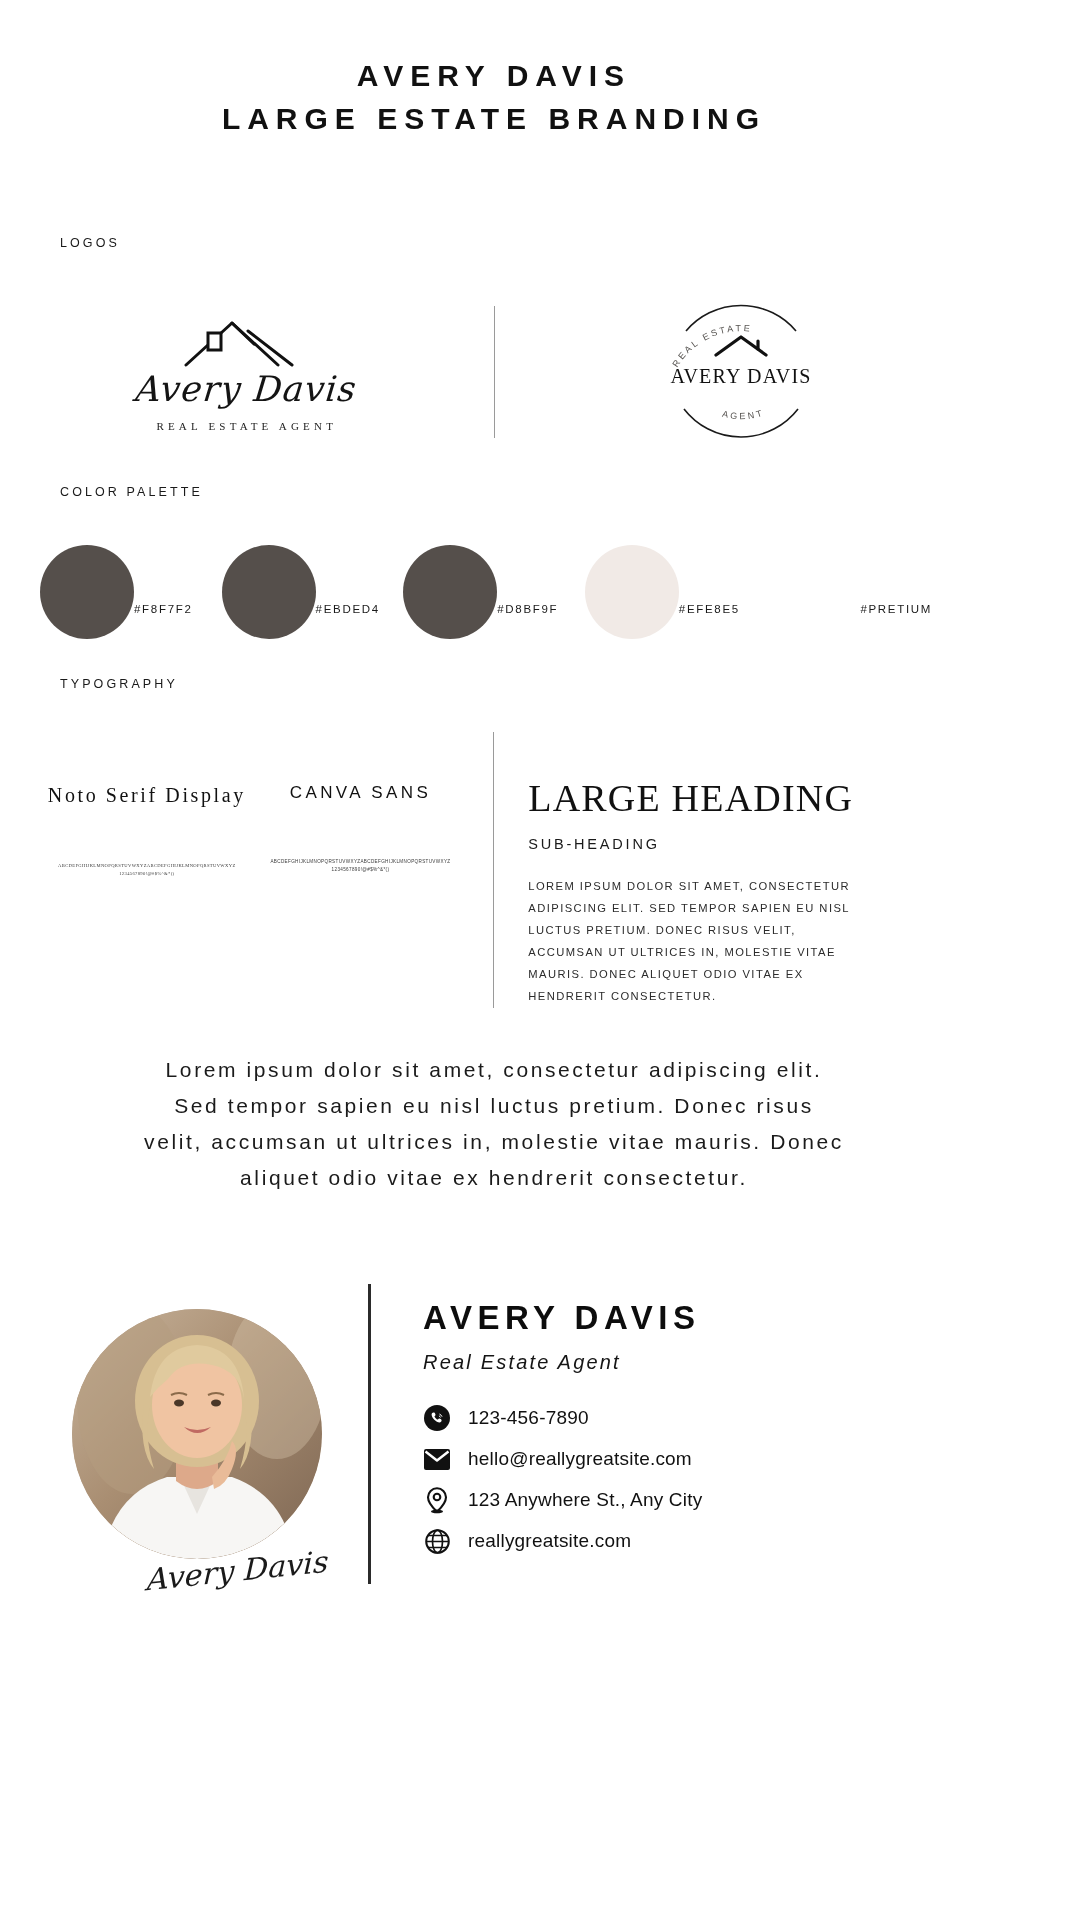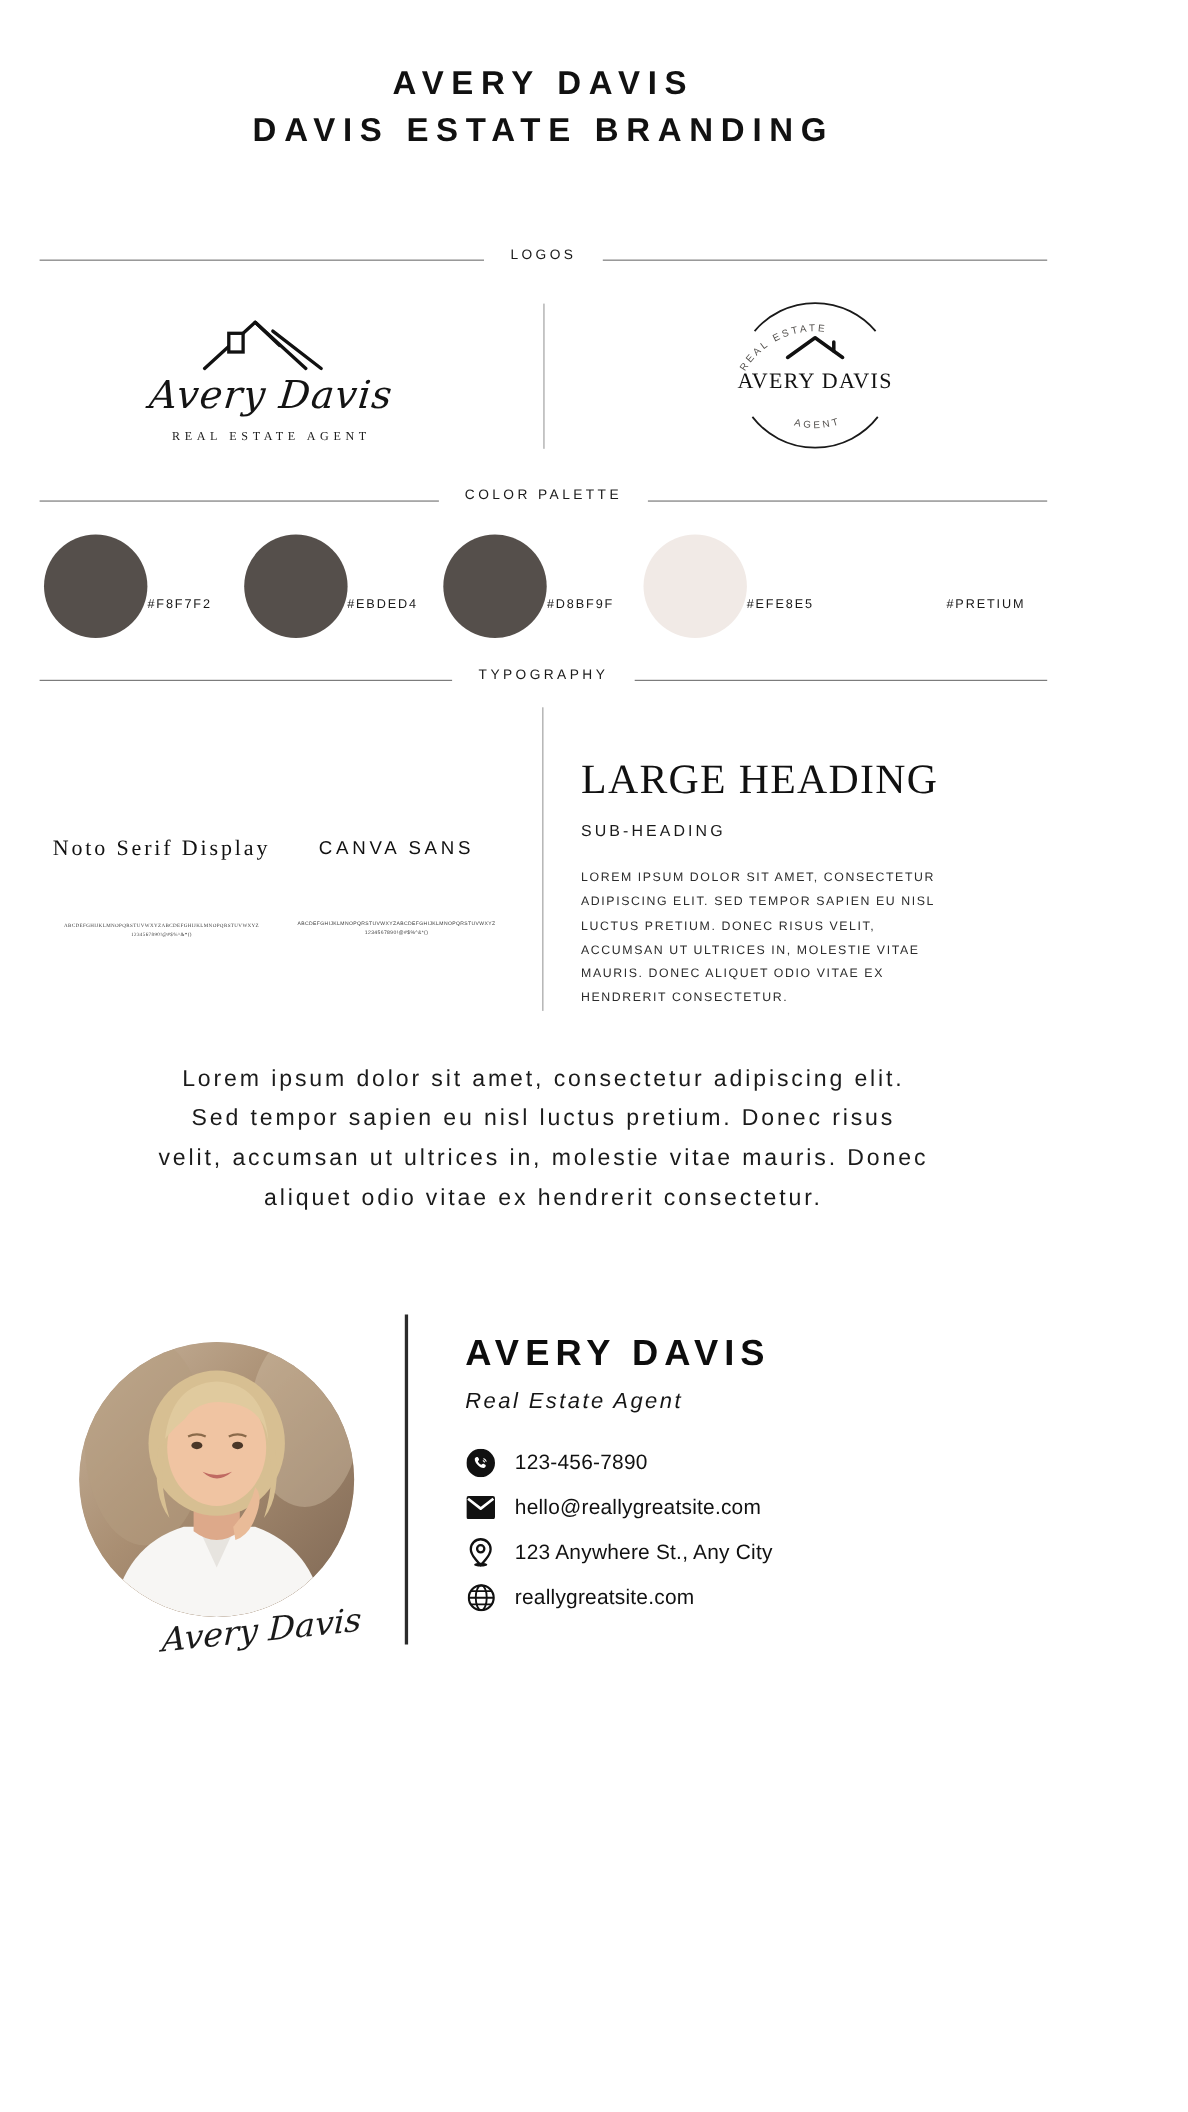--- a/index.html
+++ b/index.html
@@ -29,25 +29,26 @@
     font-size: 30px;
     font-weight: bold;
     letter-spacing: 7px;
     line-height: 1.42;
     color: #111;
   }
 
   
   .sec-divider {
     display: flex;
-    align-items: flex-end;
+    align-items: flex-start;
     justify-content: center;
     gap: 0;
     padding: 0 36px;
     margin-top: 10px;
+    flex-direction: column;
   }
   .sec-divider .rule {
     flex: 1 1 auto;
     height: 1px;
     background: #6e6e6e;
     margin-top: 16px;
   }
   .sec-divider .sec-label {
     font-size: 12.5px;
     letter-spacing: 3.1px;
@@ -132,21 +133,20 @@
     margin-top: 24px;
     padding: 0 40px;
     min-height: 250px;
   }
   .type-col {
     flex: 1 1 25%;
     display: flex;
     flex-direction: column;
     align-items: center;
     padding-top: 48px;
-    justify-content: center;
   }
   .font-name-serif {
     font-family: "Liberation Serif", serif;
     font-size: 20px;
     letter-spacing: 2.6px;
     line-height: 1.5;
     text-align: center;
     color: #111;
   }
   .font-name-sans {
@@ -292,21 +292,21 @@
   }
 </style>
 </head>
 <body>
 
 <div class="board">
 
   <div class="header">
     <h1>
       <span>AVERY DAVIS</span><br>
-      <span>DAVIS ESTATE BRANDING</span>
+      <span>LARGE ESTATE BRANDING</span>
     </h1>
   </div>
 
   <div class="sec-divider" style="margin-top:80px;">
     <div class="rule"></div>
     <div class="sec-label">LOGOS</div>
     <div class="rule"></div>
   </div>
 
   <div class="logos">

